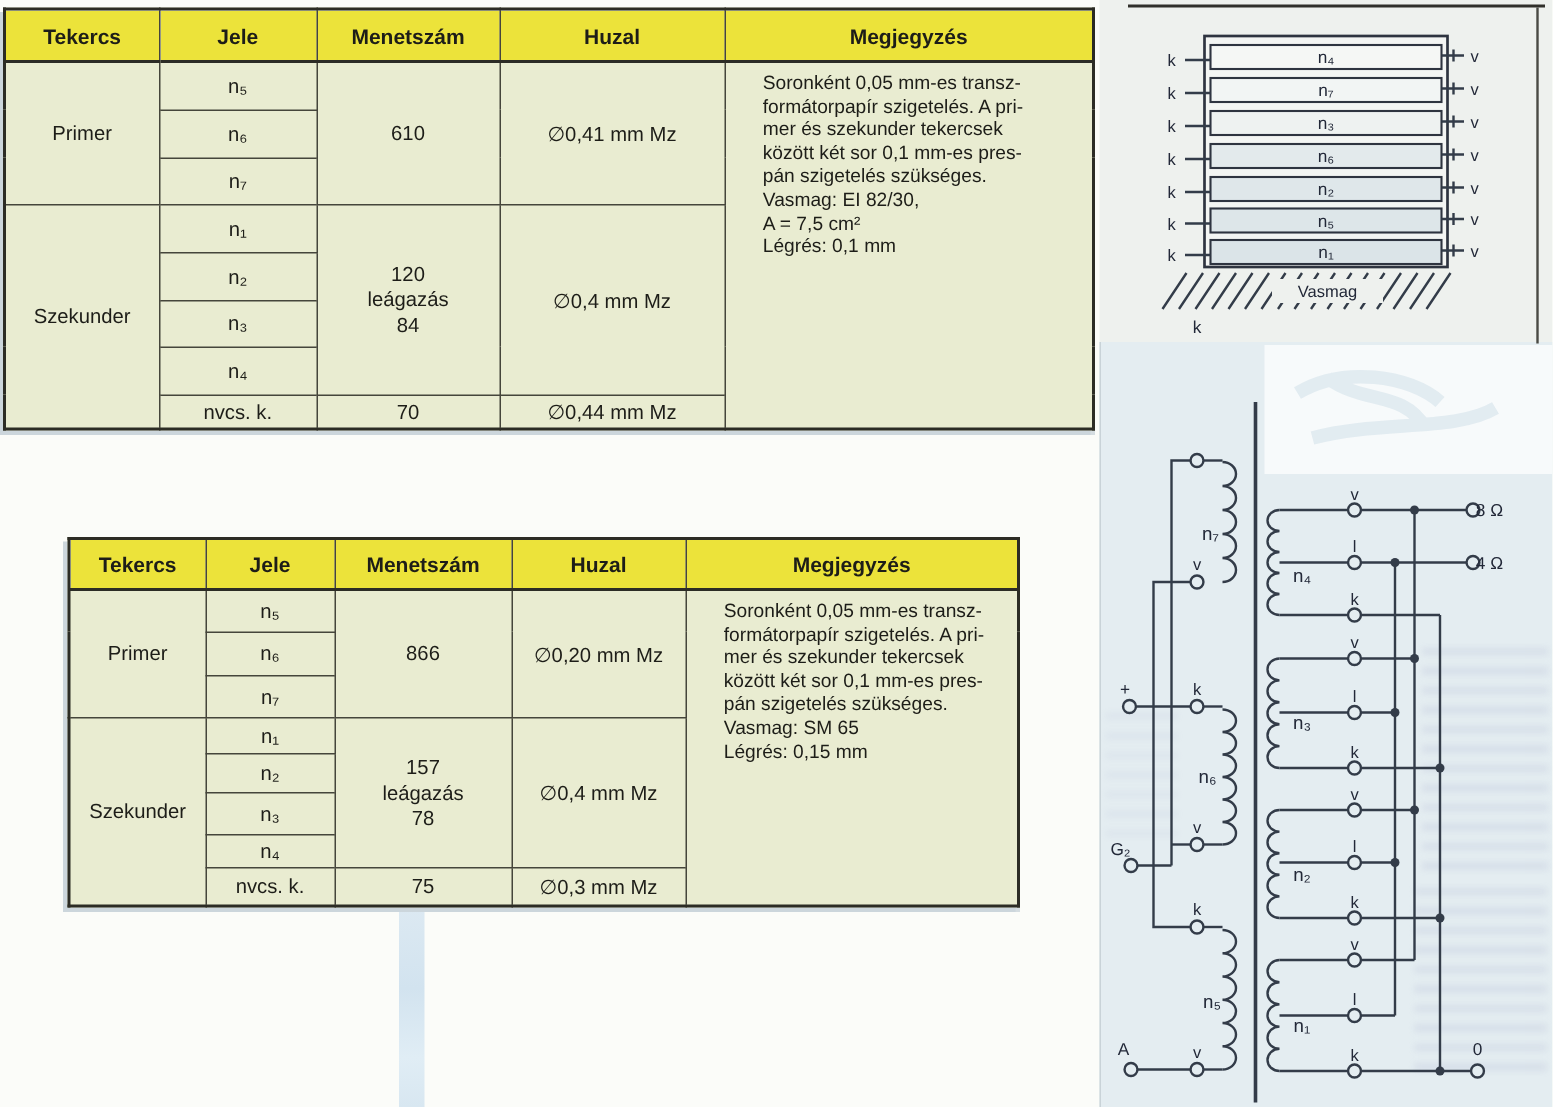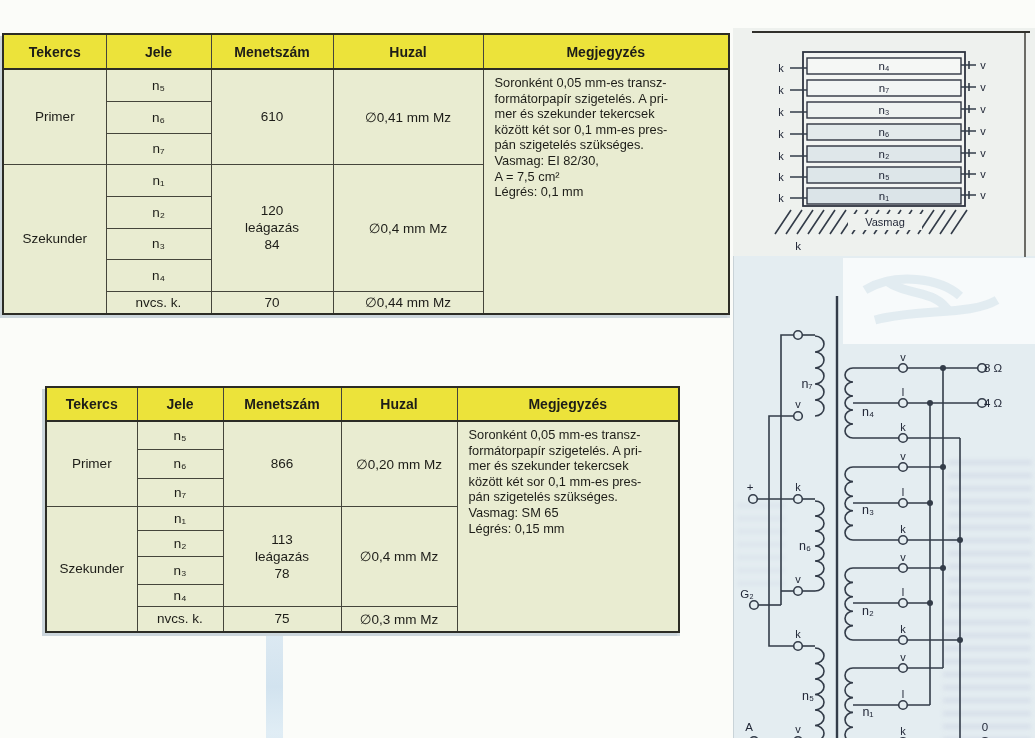--- a/index.html
+++ b/index.html
@@ -4,21 +4,21 @@
 <style>
   * { margin:0; padding:0; box-sizing:border-box; }
   html,body { width:1035px; height:738px; }
   body {
     position:relative;
     background:#fbfcf9;
     font-family:"Liberation Sans", sans-serif;
     color:#1d1d18;
     overflow:hidden;
   }
-  .page { position:absolute; inset:0;margin-top:28px; }
+  .page { position:absolute; inset:0; }
 
   
   .rightcol-upper {
     position:absolute; left:733px; top:0; width:302px; height:230px;
     background:#eef1ee;
   }
   .rightcol-lower {
     position:absolute; left:733px; top:228px; width:302px; height:510px;
     background:#e4edf1;
     border-left:1px solid #c9d3d8;
@@ -51,21 +51,21 @@
     background:#ece33a;
     font-size:14px; font-weight:bold;
     border-bottom:2px solid #2c2c25;
     text-align:center;
   }
   td.c  { text-align:center; font-size:13.5px; }
   td.pre { white-space:pre-line; line-height:17px; }
   td.meg {
     vertical-align:top; text-align:left;
     font-size:12.8px; line-height:15.6px;
-    padding:5px 7px 0 11px;
+    padding:5px 7px 0 25px;
     white-space:pre-line;
   }
   #t1 { left:2px;  top:5px;   width:728px; }
   #t2 { left:45px; top:358px; width:635px; }
   tr.h35{height:35px} tr.h34{height:34px} tr.h32{height:32px}
   tr.h31{height:31px} tr.h29{height:29px} tr.h28{height:28px} tr.h26{height:26px}
   tr.h24{height:24px} tr.h23{height:23px} tr.h22{height:22px}
 
   
   svg { position:absolute; overflow:visible; }
@@ -193,21 +193,21 @@
       </tr>
       <tr class="h29">
           <td class="c">n₆</td>
         </tr>
       <tr class="h28">
           <td class="c">n₇</td>
         </tr>
       <tr class="h24">
         <td class="c" rowspan="5">Szekunder</td>
         <td class="c">n₁</td>
-        <td class="c pre" rowspan="4">113
+        <td class="c pre" rowspan="4">157
 leágazás
 78</td>
         <td class="c" rowspan="4">∅0,4 mm Mz</td>
       </tr>
       <tr class="h26">
           <td class="c">n₂</td>
         </tr>
       <tr class="h28">
           <td class="c">n₃</td>
         </tr>

